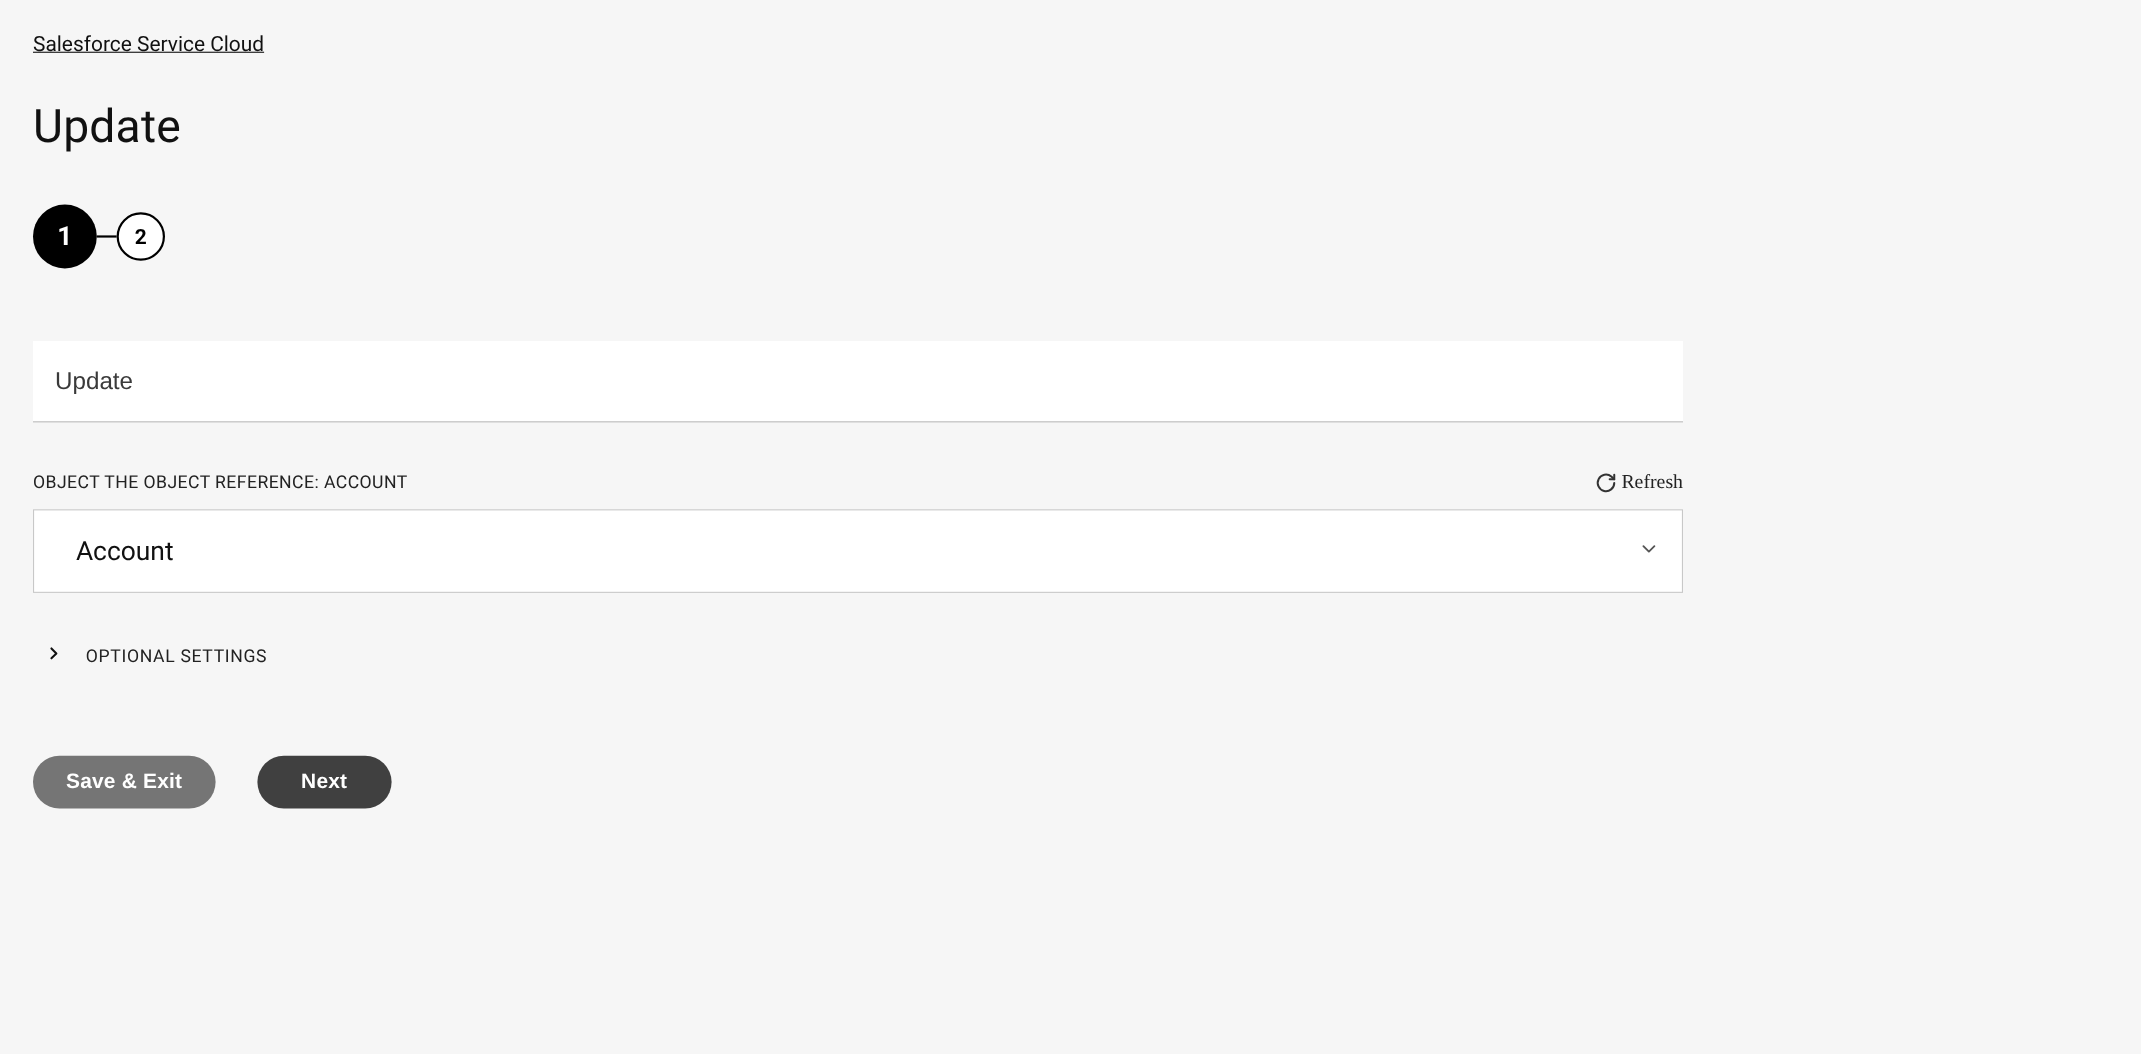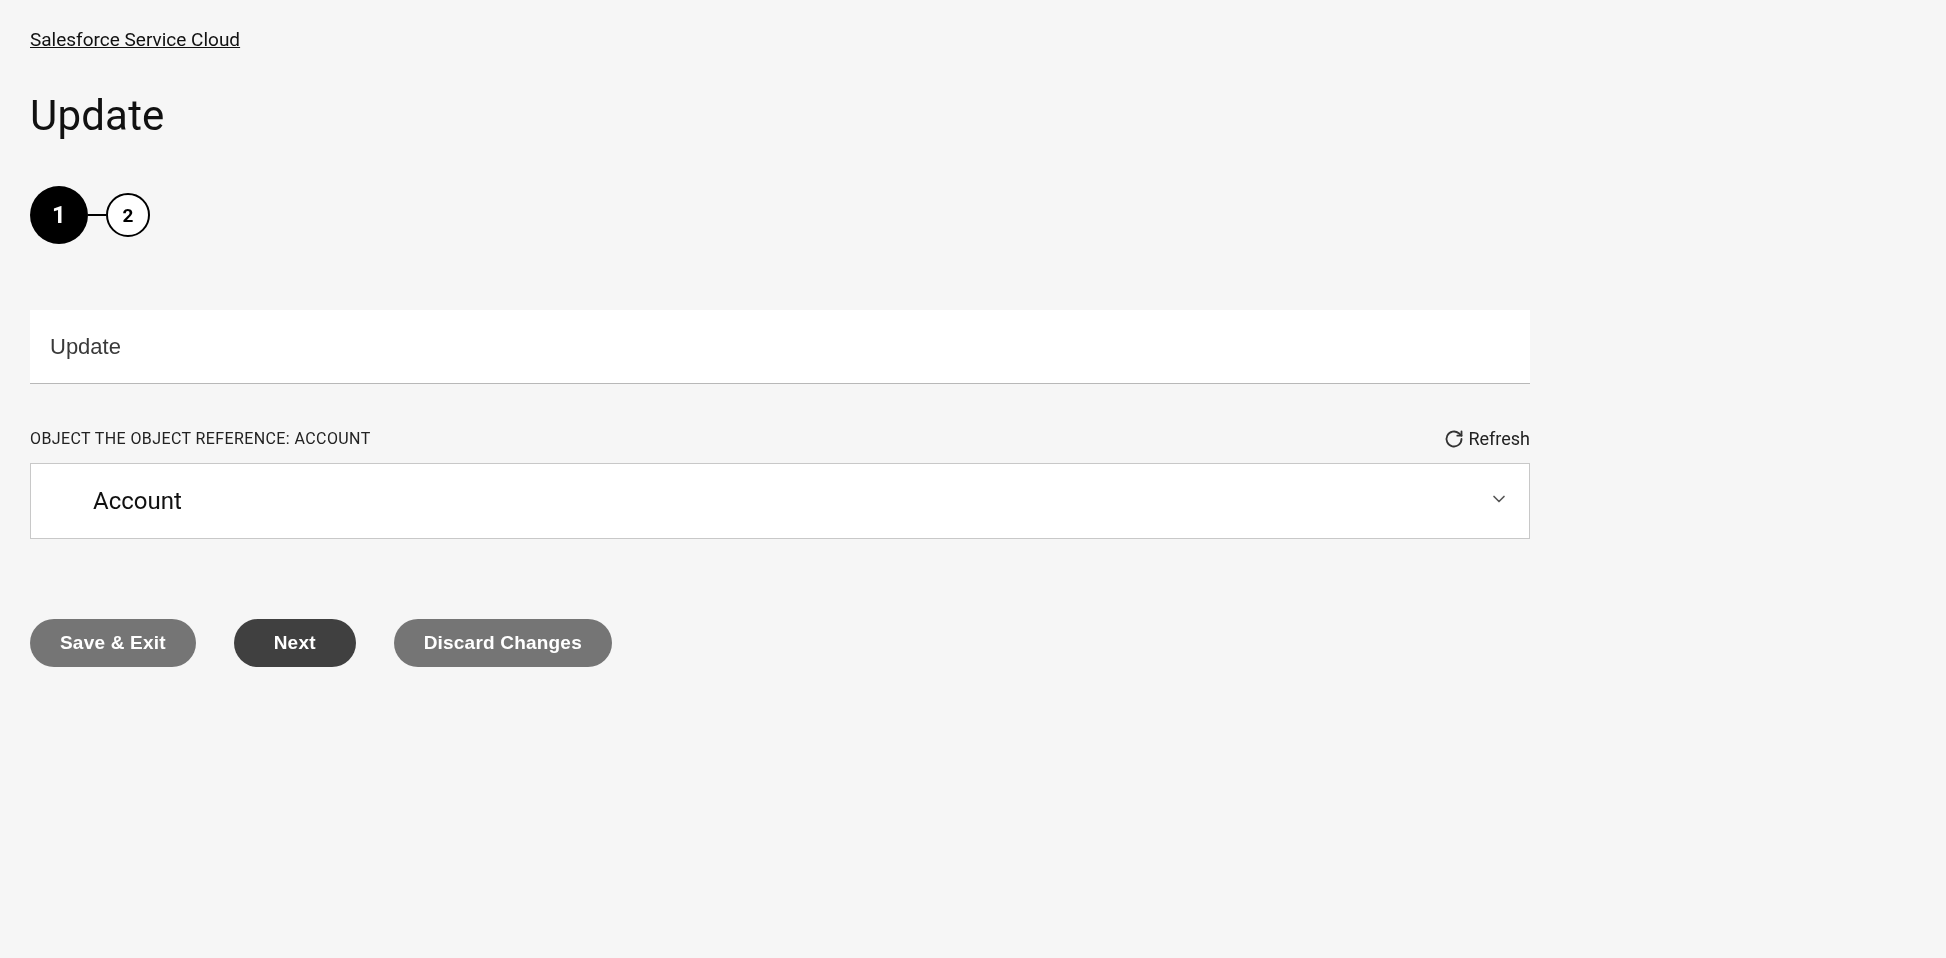--- a/index.html
+++ b/index.html
@@ -86,20 +86,21 @@
       font-size: 22px;
       padding: 0 20px;
       color: #3a3a3a;
       outline: none;
     }
     .refresh {
       display: flex;
       align-items: center;
       gap: 4px;
       cursor: pointer;
+      font-family: Liberation Serif, serif;
     }
     .refresh .icon { width: 20px; height: 20px; color: #333; }
     .refresh-label { font-size: 18px; color: #222; }
     .select-wrap {
       position: relative;
       width: 100%;
     }
     .select-box {
       width: 100%;
       height: 76px;
@@ -107,21 +108,20 @@
       border: 1px solid #c8c8c8;
       display: flex;
       align-items: center;
       justify-content: space-between;
       padding: 0 20px 0 38px;
       cursor: pointer;
     }
     .select-value {
       font-size: 24px;
       color: #111;
-      margin-left: 24px;
     }
     .chevron { color: #555; }
     .optional {
       margin-top: 46px;
       display: flex;
       align-items: center;
       gap: 20px;
       cursor: pointer;
       padding-left: 10px;
     }
@@ -189,20 +189,27 @@
         <span class="select-value">Account</span>
         <span class="chevron">
           <svg viewBox="0 0 24 24" width="20" height="20" fill="none" stroke="currentColor" stroke-width="2" stroke-linecap="round" stroke-linejoin="round">
             <polyline points="6 9 12 15 18 9"></polyline>
           </svg>
         </span>
       </div>
     </div>
   </div>
 
+  <div class="optional">
+    <span>
+      <svg viewBox="0 0 24 24" width="18" height="18" fill="none" stroke="#111" stroke-width="2.5" stroke-linecap="round" stroke-linejoin="round">
+        <polyline points="9 6 15 12 9 18"></polyline>
+      </svg>
+    </span>
+    <span class="optional-label">OPTIONAL SETTINGS</span>
+  </div>
 
   <div class="btn-row">
     <button class="btn gray">Save &amp; Exit</button>
     <button class="btn orange">Next</button>
-    <button class="btn gray">Discard Changes</button>
   </div>
 
 </div>
 
 </body></html>

